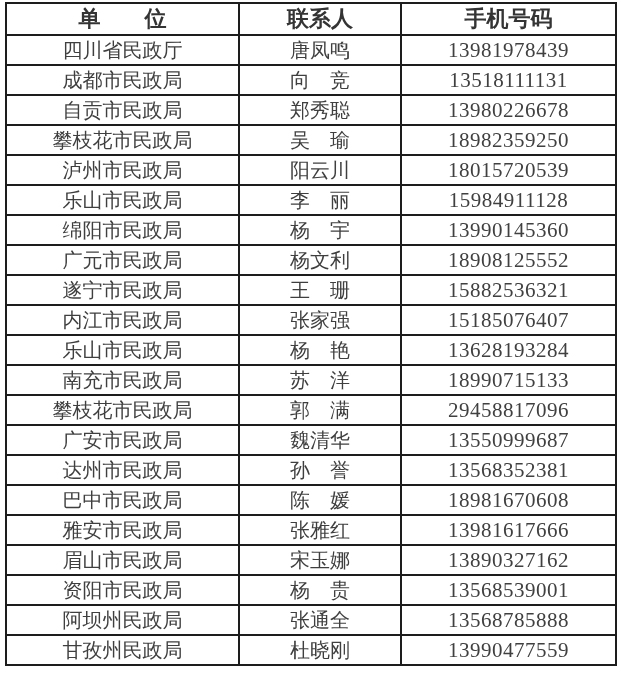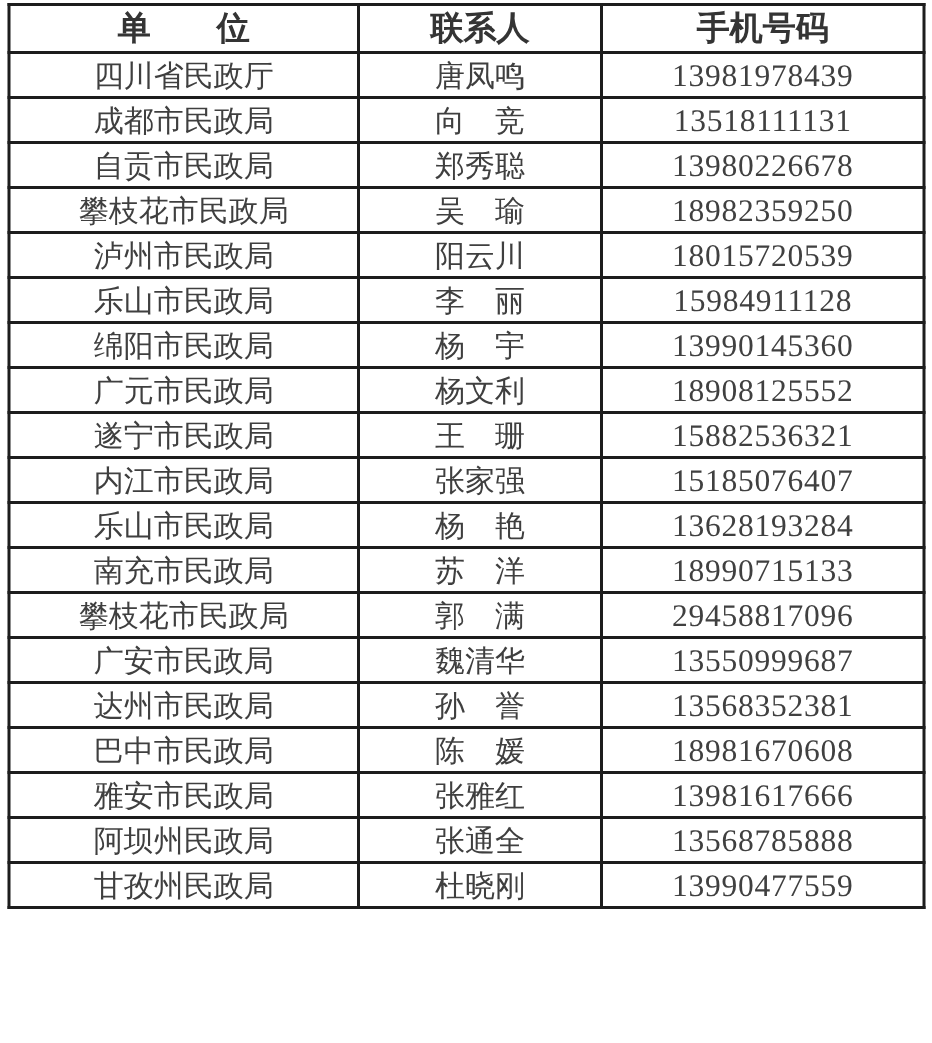--- a/index.html
+++ b/index.html
@@ -174,21 +174,31 @@
       <td>陈　媛</td>
       <td class="phone-cell">18981670608</td>
     </tr>
 
     <tr>
       <td>雅安市民政局</td>
       <td>张雅红</td>
       <td class="phone-cell">13981617666</td>
     </tr>
 
-
+    <tr>
+      <td>眉山市民政局</td>
+      <td>宋玉娜</td>
+      <td class="phone-cell">13890327162</td>
+    </tr>
+
+    <tr>
+      <td>资阳市民政局</td>
+      <td>杨　贵</td>
+      <td class="phone-cell">13568539001</td>
+    </tr>
 
     <tr>
       <td>阿坝州民政局</td>
       <td>张通全</td>
       <td class="phone-cell">13568785888</td>
     </tr>
 
     <tr>
       <td>甘孜州民政局</td>
       <td>杜晓刚</td>

